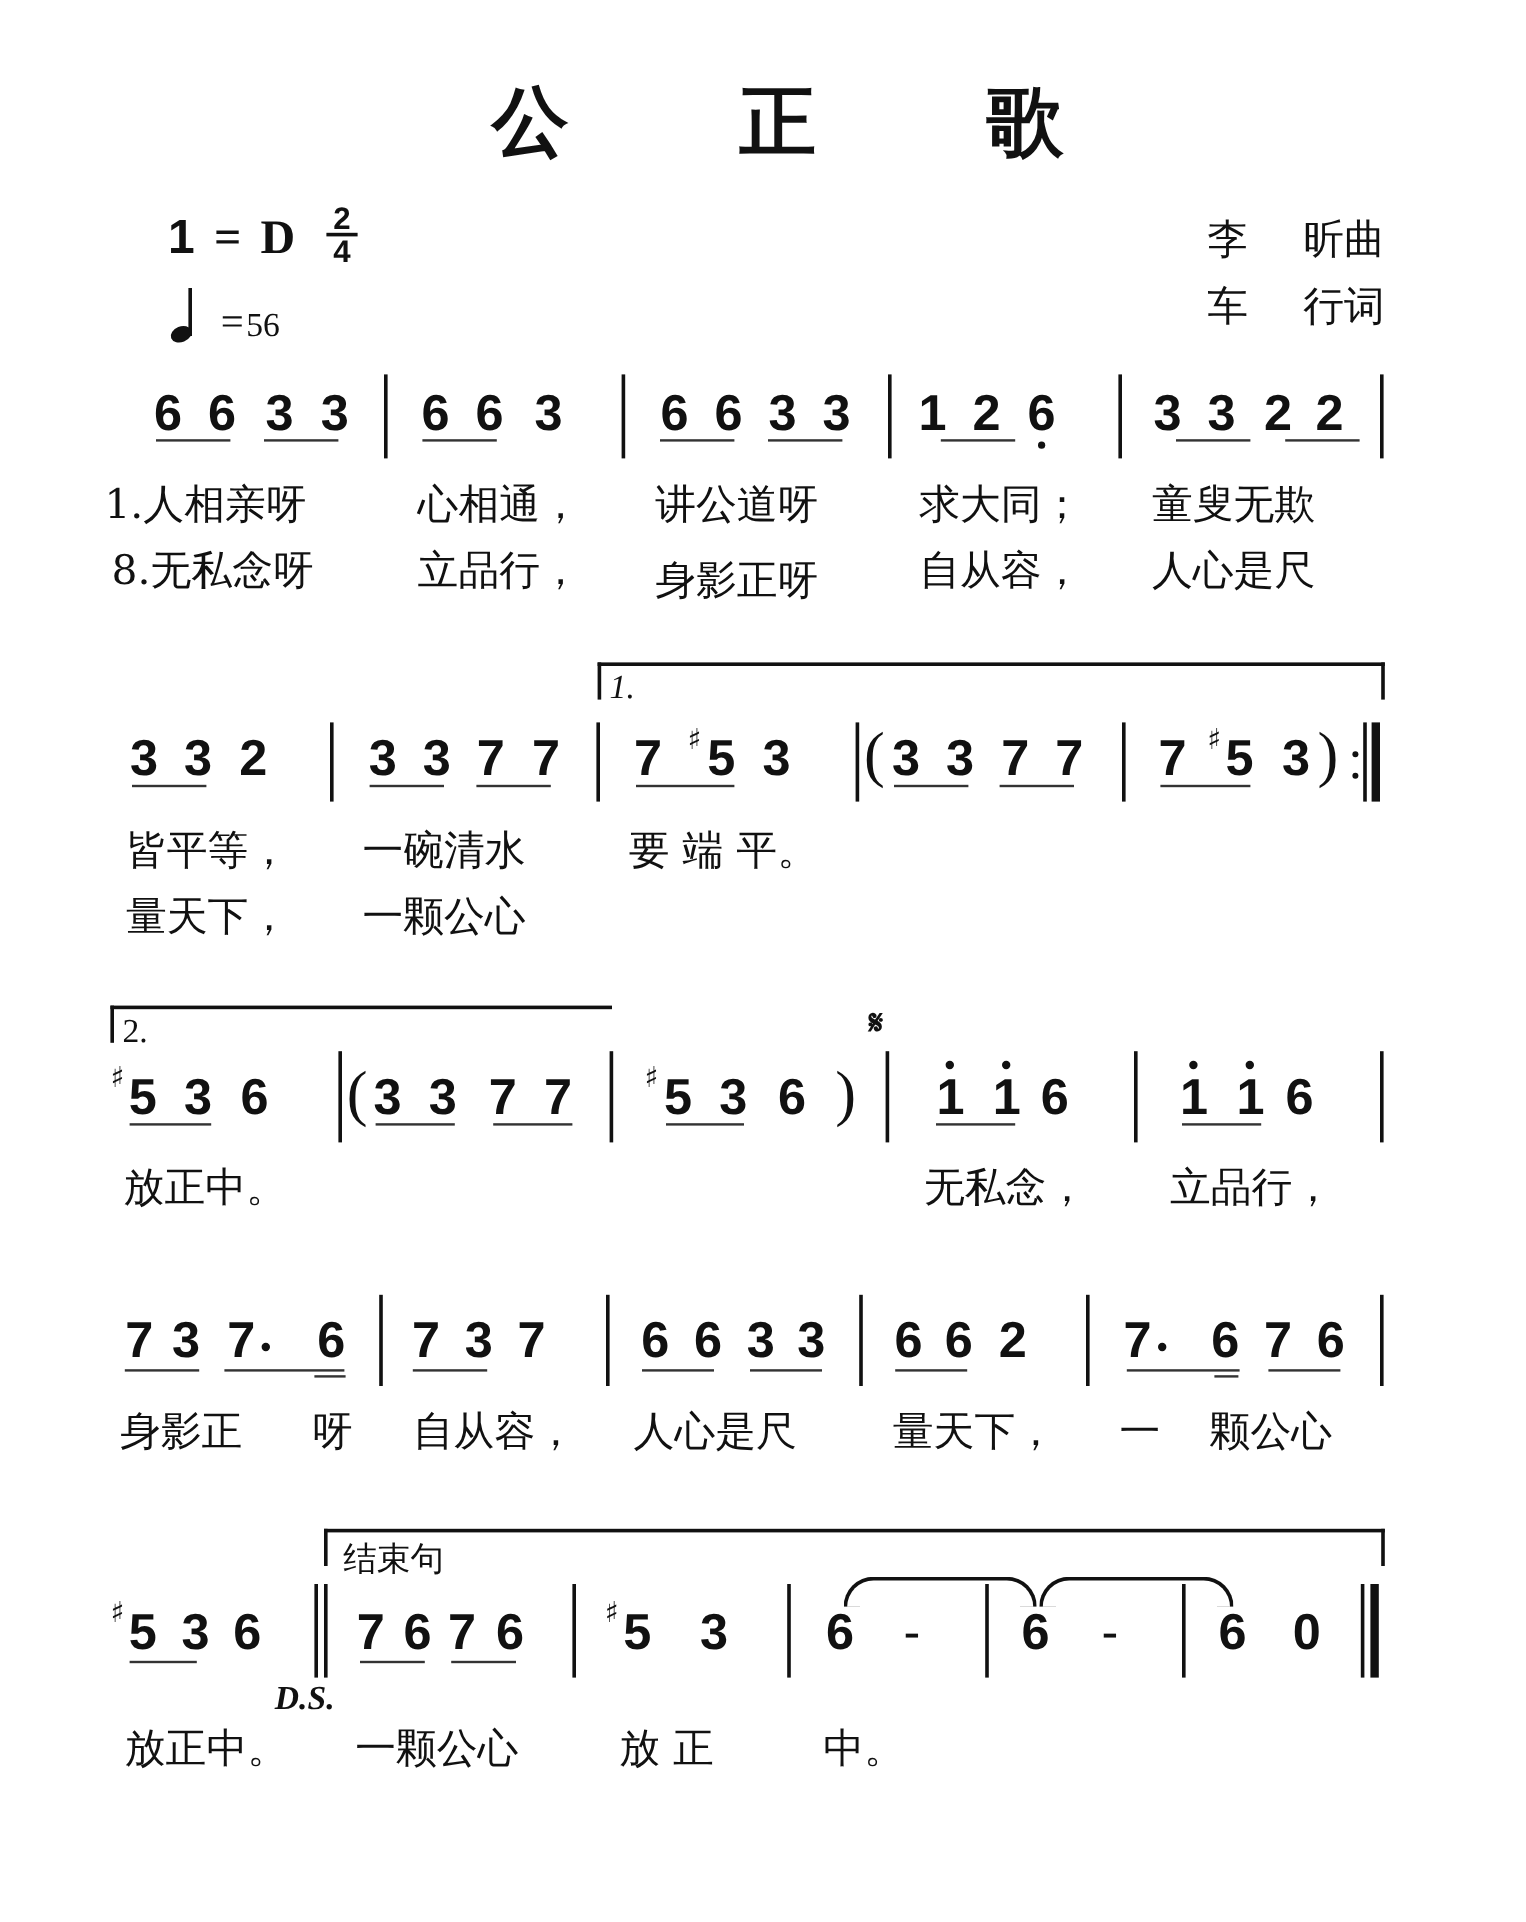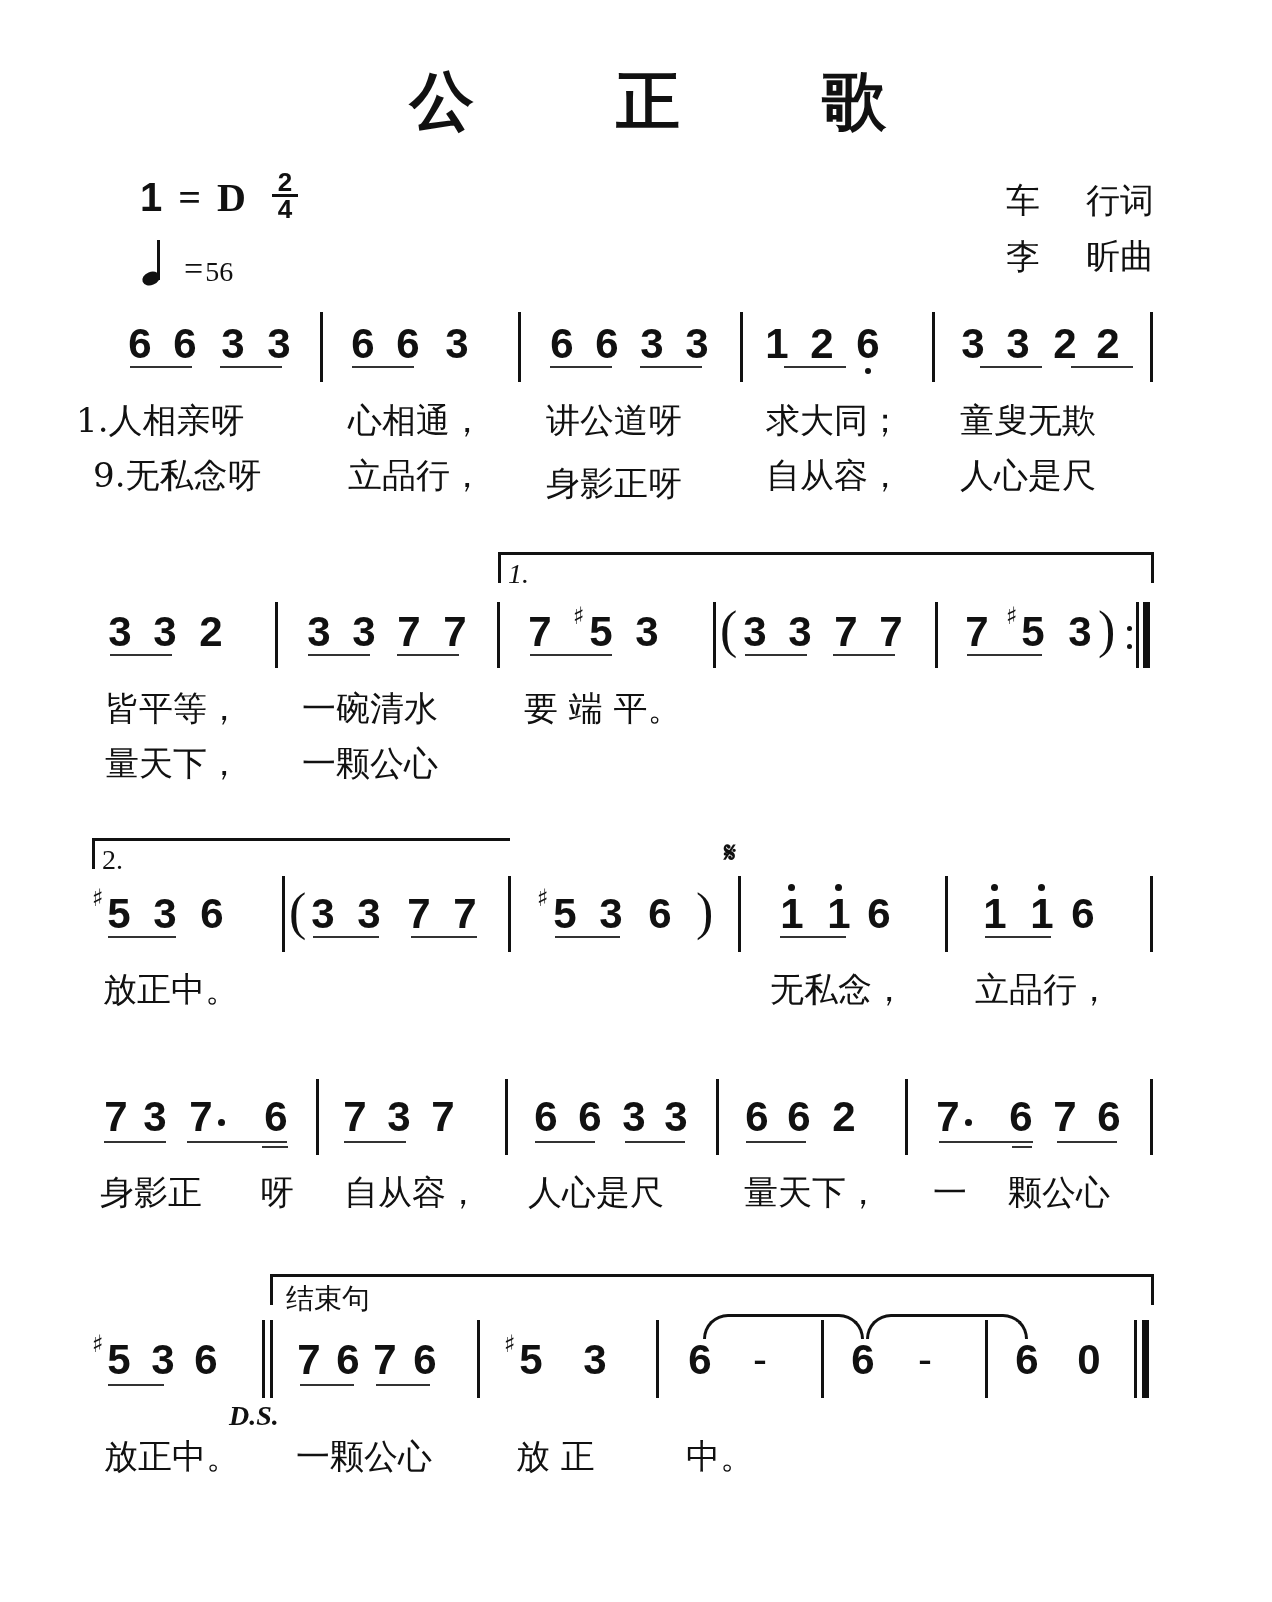--- a/index.html
+++ b/index.html
@@ -56,22 +56,22 @@
 </div>
 <div class="abs tempo">
   <div class="note-glyph">
       <div class="stem"></div>
       <div class="head"></div>
     </div>
   <span style="font-size:34px;margin-right:2px;">=</span>
   <span>56</span>
 </div>
 <div class="abs credits">
+  <div><span>李</span><span class="sp"></span><span>昕曲</span></div>
   <div><span>车</span><span class="sp"></span><span>行词</span></div>
-  <div><span>李</span><span class="sp"></span><span>昕曲</span></div>
 </div>
 
 <div class="row" style="top:320px;">
   <span class="n" style="left:125px">6</span>
   <span class="n" style="left:170px">6</span>
   <span class="n" style="left:218px">3</span>
   <span class="n" style="left:264px">3</span>
   <div class="u" style="left:130px;width:62px;top:46px"></div>
   <div class="u" style="left:220px;width:62px;top:46px"></div>
   <div class="bar" style="left:320px;top:-8px;height:70px"></div>
@@ -98,26 +98,26 @@
   <div class="bar" style="left:932px;top:-8px;height:70px"></div>
 
   <span class="n" style="left:958px">3</span>
   <span class="n" style="left:1003px">3</span>
   <span class="n" style="left:1050px">2</span>
   <span class="n" style="left:1093px">2</span>
   <div class="u" style="left:980px;width:62px;top:46px"></div>
   <div class="u" style="left:1071px;width:62px;top:46px"></div>
   <div class="bar" style="left:1150px;top:-8px;height:70px"></div>
 </div>
-<div class="lyr" style="left:76px;top:398px">1.人相亲呀</div>
+<div class="lyr" style="left:87px;top:398px">1.人相亲呀</div>
 <div class="lyr" style="left:348px;top:398px">心相通，</div>
 <div class="lyr" style="left:546px;top:398px">讲公道呀</div>
 <div class="lyr" style="left:766px;top:398px">求大同；</div>
 <div class="lyr" style="left:960px;top:398px">童叟无欺</div>
-<div class="lyr" style="left:93px;top:453px">9.无私念呀</div>
+<div class="lyr" style="left:93px;top:453px">8.无私念呀</div>
 <div class="lyr" style="left:348px;top:453px">立品行，</div>
 <div class="lyr" style="left:546px;top:461px">身影正呀</div>
 <div class="lyr" style="left:766px;top:453px">自从容，</div>
 <div class="lyr" style="left:960px;top:453px">人心是尺</div>
 
 <div class="volta rt" style="left:498px;top:552px;width:650px;"></div>
 <div class="volta-label" style="left:508px;top:558px;">1.</div>
 <div class="row" style="top:608px;">
   <span class="n" style="left:105px">3</span>
   <span class="n" style="left:150px">3</span>

